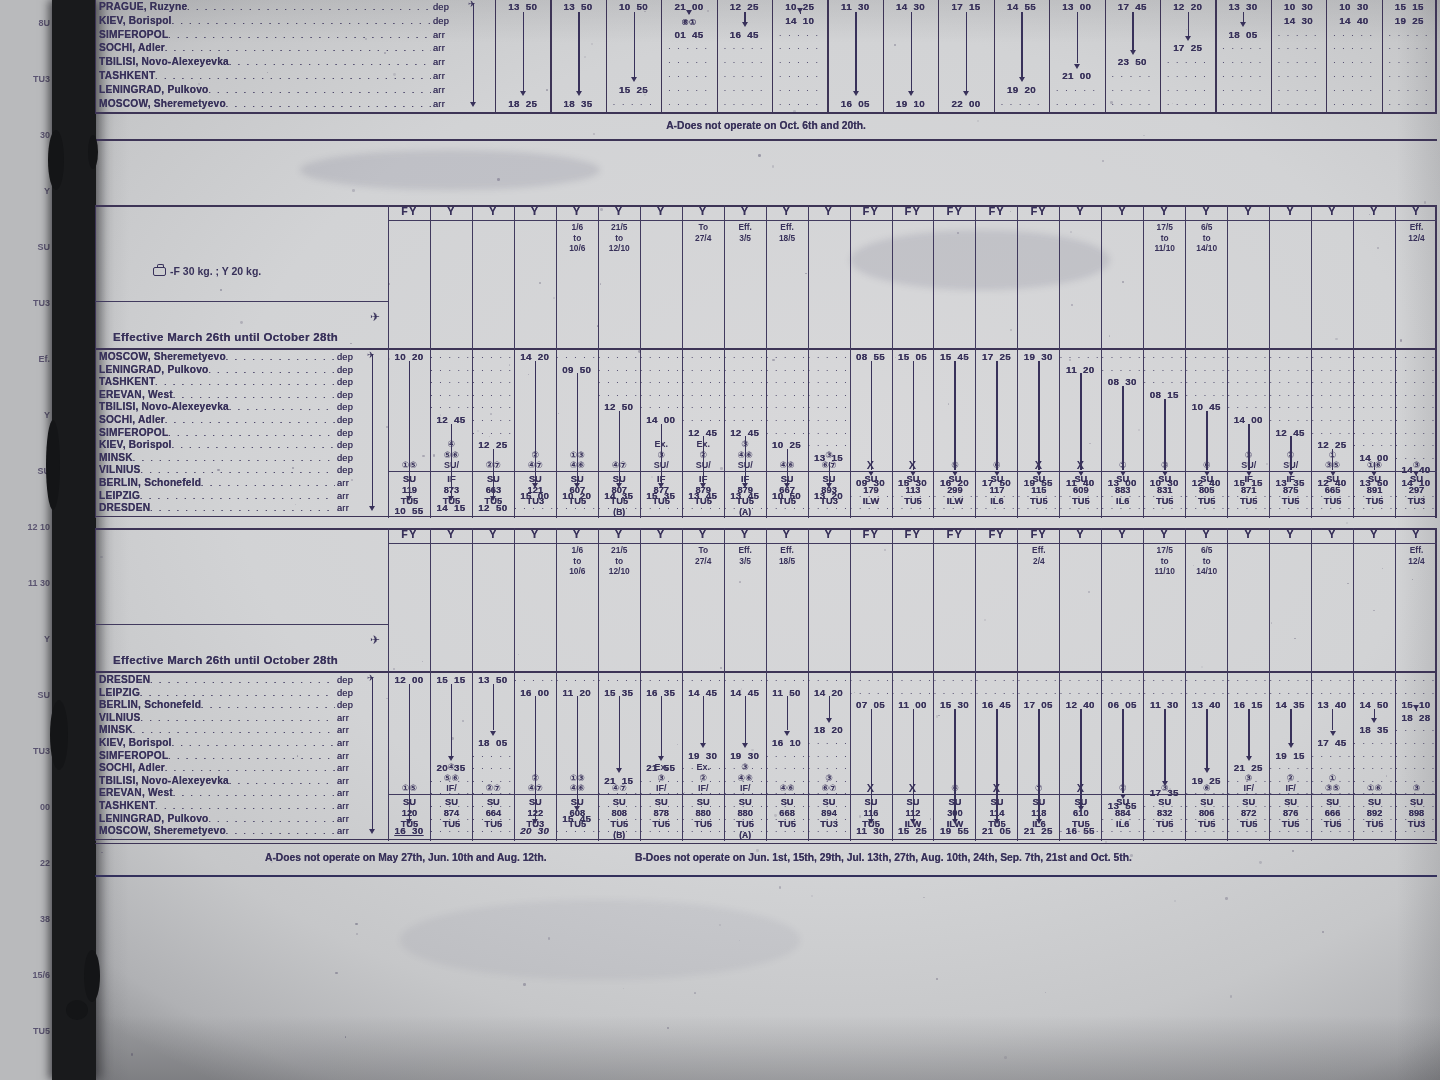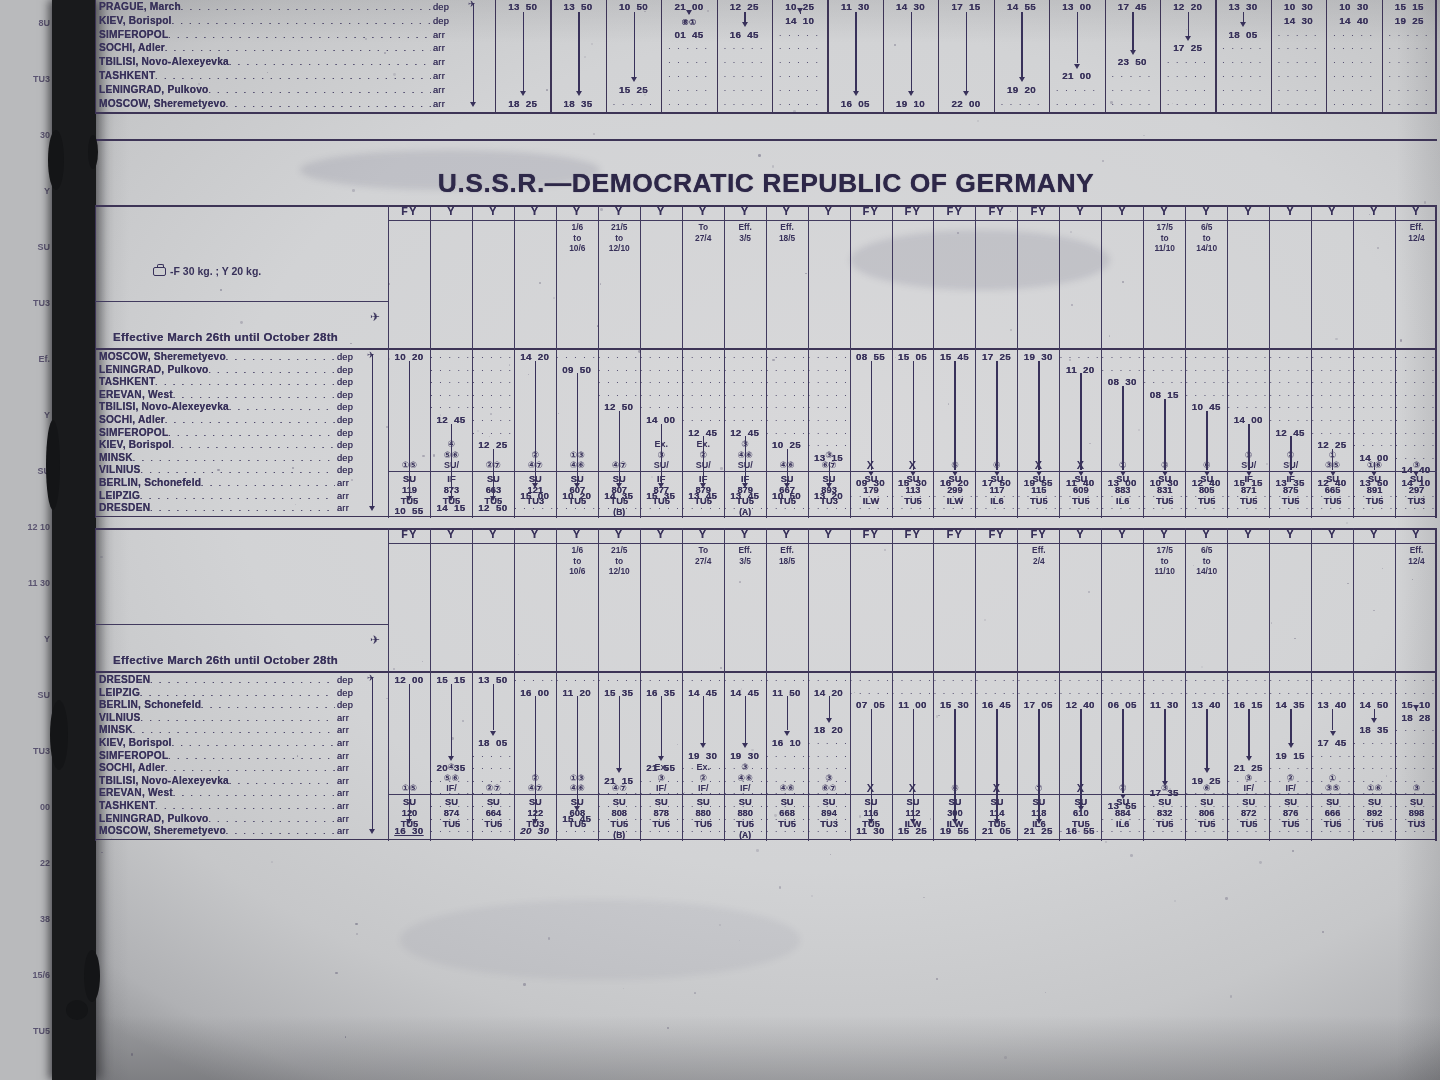--- a/index.html
+++ b/index.html
@@ -86,21 +86,21 @@
       <div class="frag" style="top: 970px;">15/6</div>
       <div class="frag" style="top: 1026px;">TU5</div>
     </div>
   <div id="gutter"></div>
 
   <div id="toptable" class="tt" style="left: 95px; top: 0px; width: 1342px; height: 114px;">
       <div class="tline" style="left: 0px; top: 112px; width: 1342px; height: 1.6px;"></div>
       <div class="tline" style="left: 0px; top: 0px; width: 1px; height: 112px;"></div>
       <div class="tline" style="left: 1340px; top: 0px; width: 1.6px; height: 112px;"></div>
       <div class="station-row" style="left: 4px; top: 1px; width: 358px; height: 13.8px;">
-        <span>PRAGUE, March</span>
+        <span>PRAGUE, Ruzyne</span>
         <span class="leader">. . . . . . . . . . . . . . . . . . . . . . . . . . . . . . . . . . . . . . . .</span>
         <span class="da">dep</span>
       </div>
       <div class="station-row" style="left: 4px; top: 14.8px; width: 358px; height: 13.8px;">
         <span>KIEV, Borispol</span>
         <span class="leader">. . . . . . . . . . . . . . . . . . . . . . . . . . . . . . . . . . . . . . . .</span>
         <span class="da">dep</span>
       </div>
       <div class="station-row" style="left: 4px; top: 28.6px; width: 358px; height: 13.8px;">
         <span>SIMFEROPOL</span>
@@ -260,23 +260,23 @@
       <div class="time" style="left: 1286.59px; width: 55.4118px; top: 1px;">15 15</div>
       <div class="time" style="left: 1286.59px; width: 55.4118px; top: 14.8px;">19 25</div>
       <div class="dots" style="left: 1286.59px; width: 55.4118px; top: 29.6px;">. . . . .</div>
       <div class="dots" style="left: 1286.59px; width: 55.4118px; top: 43.4px;">. . . . .</div>
       <div class="dots" style="left: 1286.59px; width: 55.4118px; top: 57.2px;">. . . . .</div>
       <div class="dots" style="left: 1286.59px; width: 55.4118px; top: 71px;">. . . . .</div>
       <div class="dots" style="left: 1286.59px; width: 55.4118px; top: 84.8px;">. . . . .</div>
       <div class="dots" style="left: 1286.59px; width: 55.4118px; top: 98.6px;">. . . . .</div>
     </div>
 
+  <div class="footnote" style="left:95px;width:1342px;top:120px;">A-Does not operate on Oct. 6th and 20th.</div>
   <div class="tline" style="left:95px;top:139px;width:1342px;height:2px;"></div>
 
-  <div class="title" style="top:168px;">U.S.S.R.—DEMOCRATIC REPUBLIC OF GERMANY</div>
 
   <div id="table-out" class="tt" style="left: 95px; top: 205px; width: 1342px; height: 307px;">
       <div class="tline" style="left: 0px; top: 0px; width: 1342px; height: 2px;"></div>
       <div class="tline" style="left: 0px; top: 143px; width: 1342px; height: 1.6px;"></div>
       <div class="tline" style="left: 0px; top: 310.8px; width: 1342px; height: 1.6px;"></div>
       <div class="tline" style="left: 0px; top: 0px; width: 1px; height: 312.8px;"></div>
       <div class="tline" style="left: 1340px; top: 0px; width: 1.6px; height: 312.8px;"></div>
       <div class="labelhdr" style="width: 293px; height: 143px;">
         <div class="bagline" style="left: 58px; top: 60px;"><span class="bagicon"></span><span>-F 30 kg. ; Y 20 kg.</span></div>
         <div class="effbox" style="left: 0px; top: 96px; width: 293px; height: 47px;">
@@ -1546,20 +1546,25 @@
       <div class="dots" style="left: 1300.04px; width: 41.96px; top: 210px;">. . . . .</div>
       <div class="dots" style="left: 1300.04px; width: 41.96px; top: 222.6px;">. . . . .</div>
       <div class="dots" style="left: 1300.04px; width: 41.96px; top: 235.2px;">. . . . .</div>
       <div class="dots" style="left: 1300.04px; width: 41.96px; top: 247.8px;">. . . . .</div>
       <div class="dots" style="left: 1300.04px; width: 41.96px; top: 260.4px;">. . . . .</div>
       <div class="dots" style="left: 1300.04px; width: 41.96px; top: 273px;">. . . . .</div>
       <div class="dots" style="left: 1300.04px; width: 41.96px; top: 285.6px;">. . . . .</div>
       <div class="dots" style="left: 1300.04px; width: 41.96px; top: 298.2px;">. . . . .</div>
     </div>
 
+  <div style="position:absolute;left:95px;top:843px;width:1342px;height:31px;
+              border-top:1.2px solid #3d3456;border-bottom:2.2px solid #33305c;">
+    <div class="footnote" style="left:170px;top:8px;">A-Does not operate on May 27th, Jun. 10th and Aug. 12th.</div>
+    <div class="footnote" style="left:540px;top:8px;">B-Does not operate on Jun. 1st, 15th, 29th, Jul. 13th, 27th, Aug. 10th, 24th, Sep. 7th, 21st and Oct. 5th.</div>
+  </div>
 
   <div class="smudge" style="left:300px;top:150px;width:300px;height:40px;"></div>
   <div class="smudge" style="left:850px;top:230px;width:260px;height:60px;"></div>
   <div class="smudge" style="left:400px;top:900px;width:400px;height:80px;opacity:.5;"></div>
 <div class="gblob" style="left: 48px; top: 130px; width: 16px; height: 60px;"></div>
     <div class="gblob" style="left: 46px; top: 420px; width: 14px; height: 90px;"></div>
     <div class="gblob" style="left: 50px; top: 700px; width: 18px; height: 70px;"></div>
     <div class="gblob" style="left: 84px; top: 950px; width: 16px; height: 52px;"></div>
     <div class="gblob" style="left: 66px; top: 1000px; width: 22px; height: 20px;"></div>
     <div class="gblob" style="left: 88px; top: 135px; width: 10px; height: 34px;"></div>

